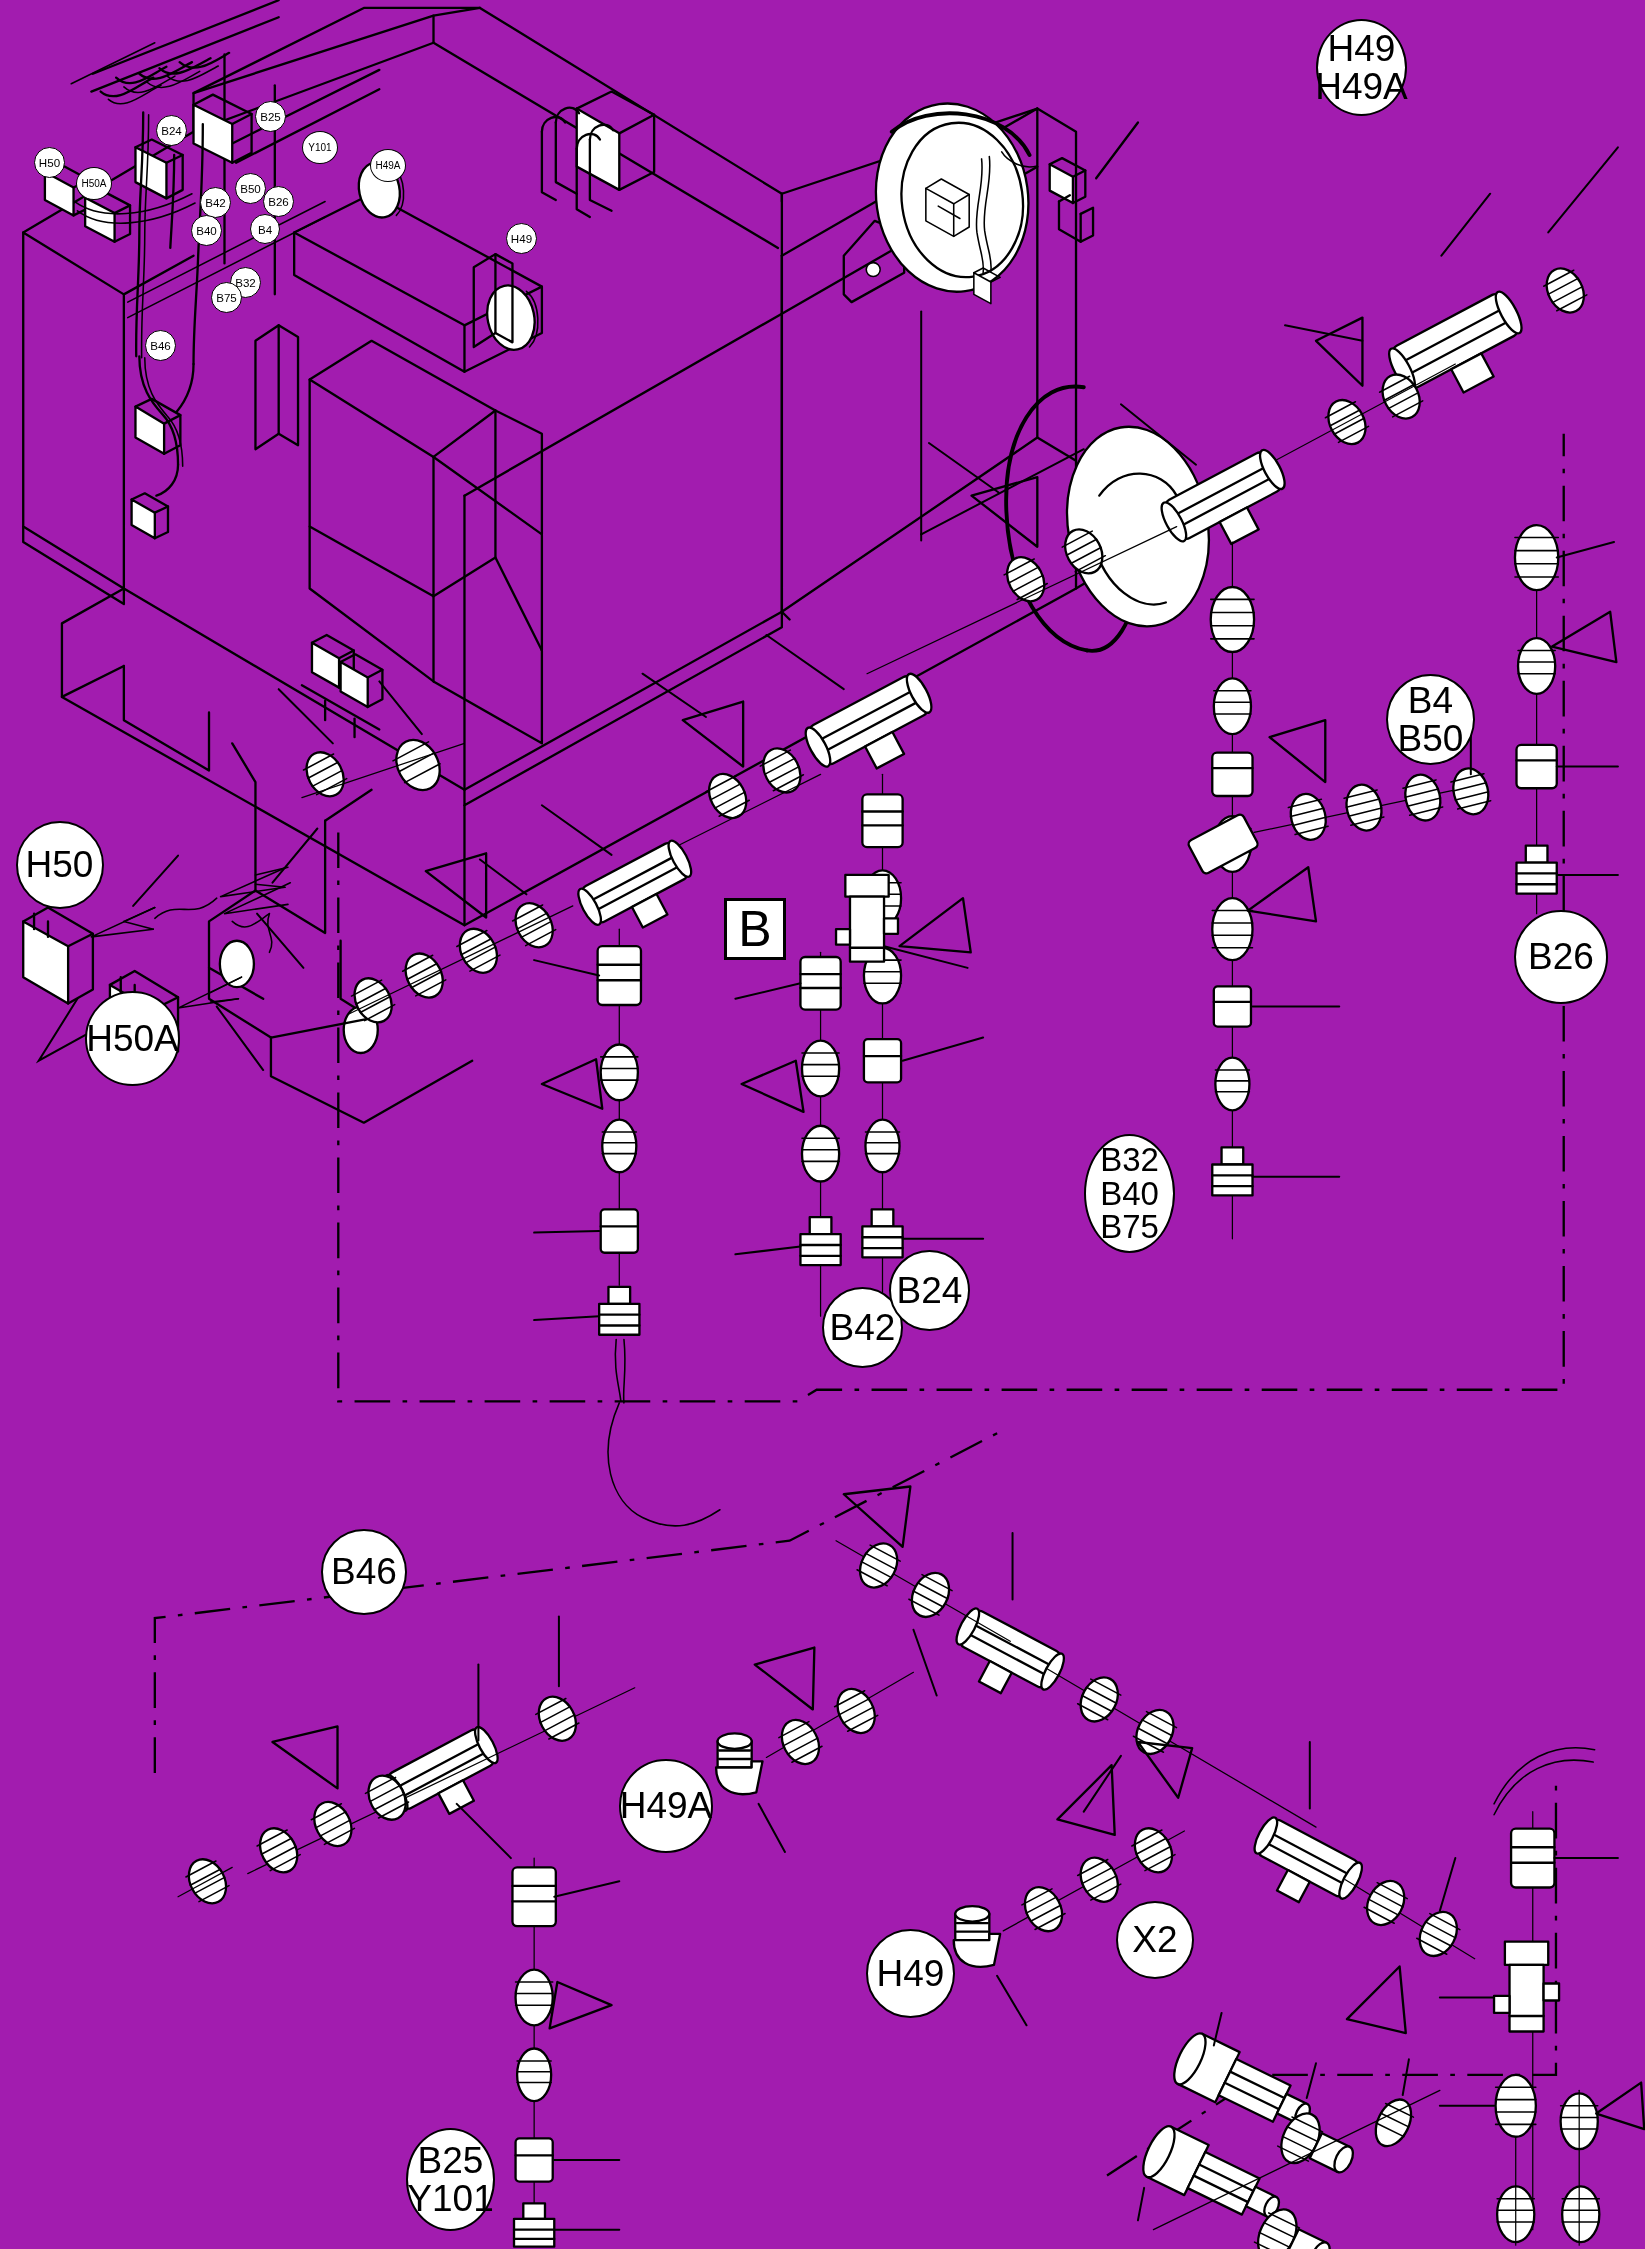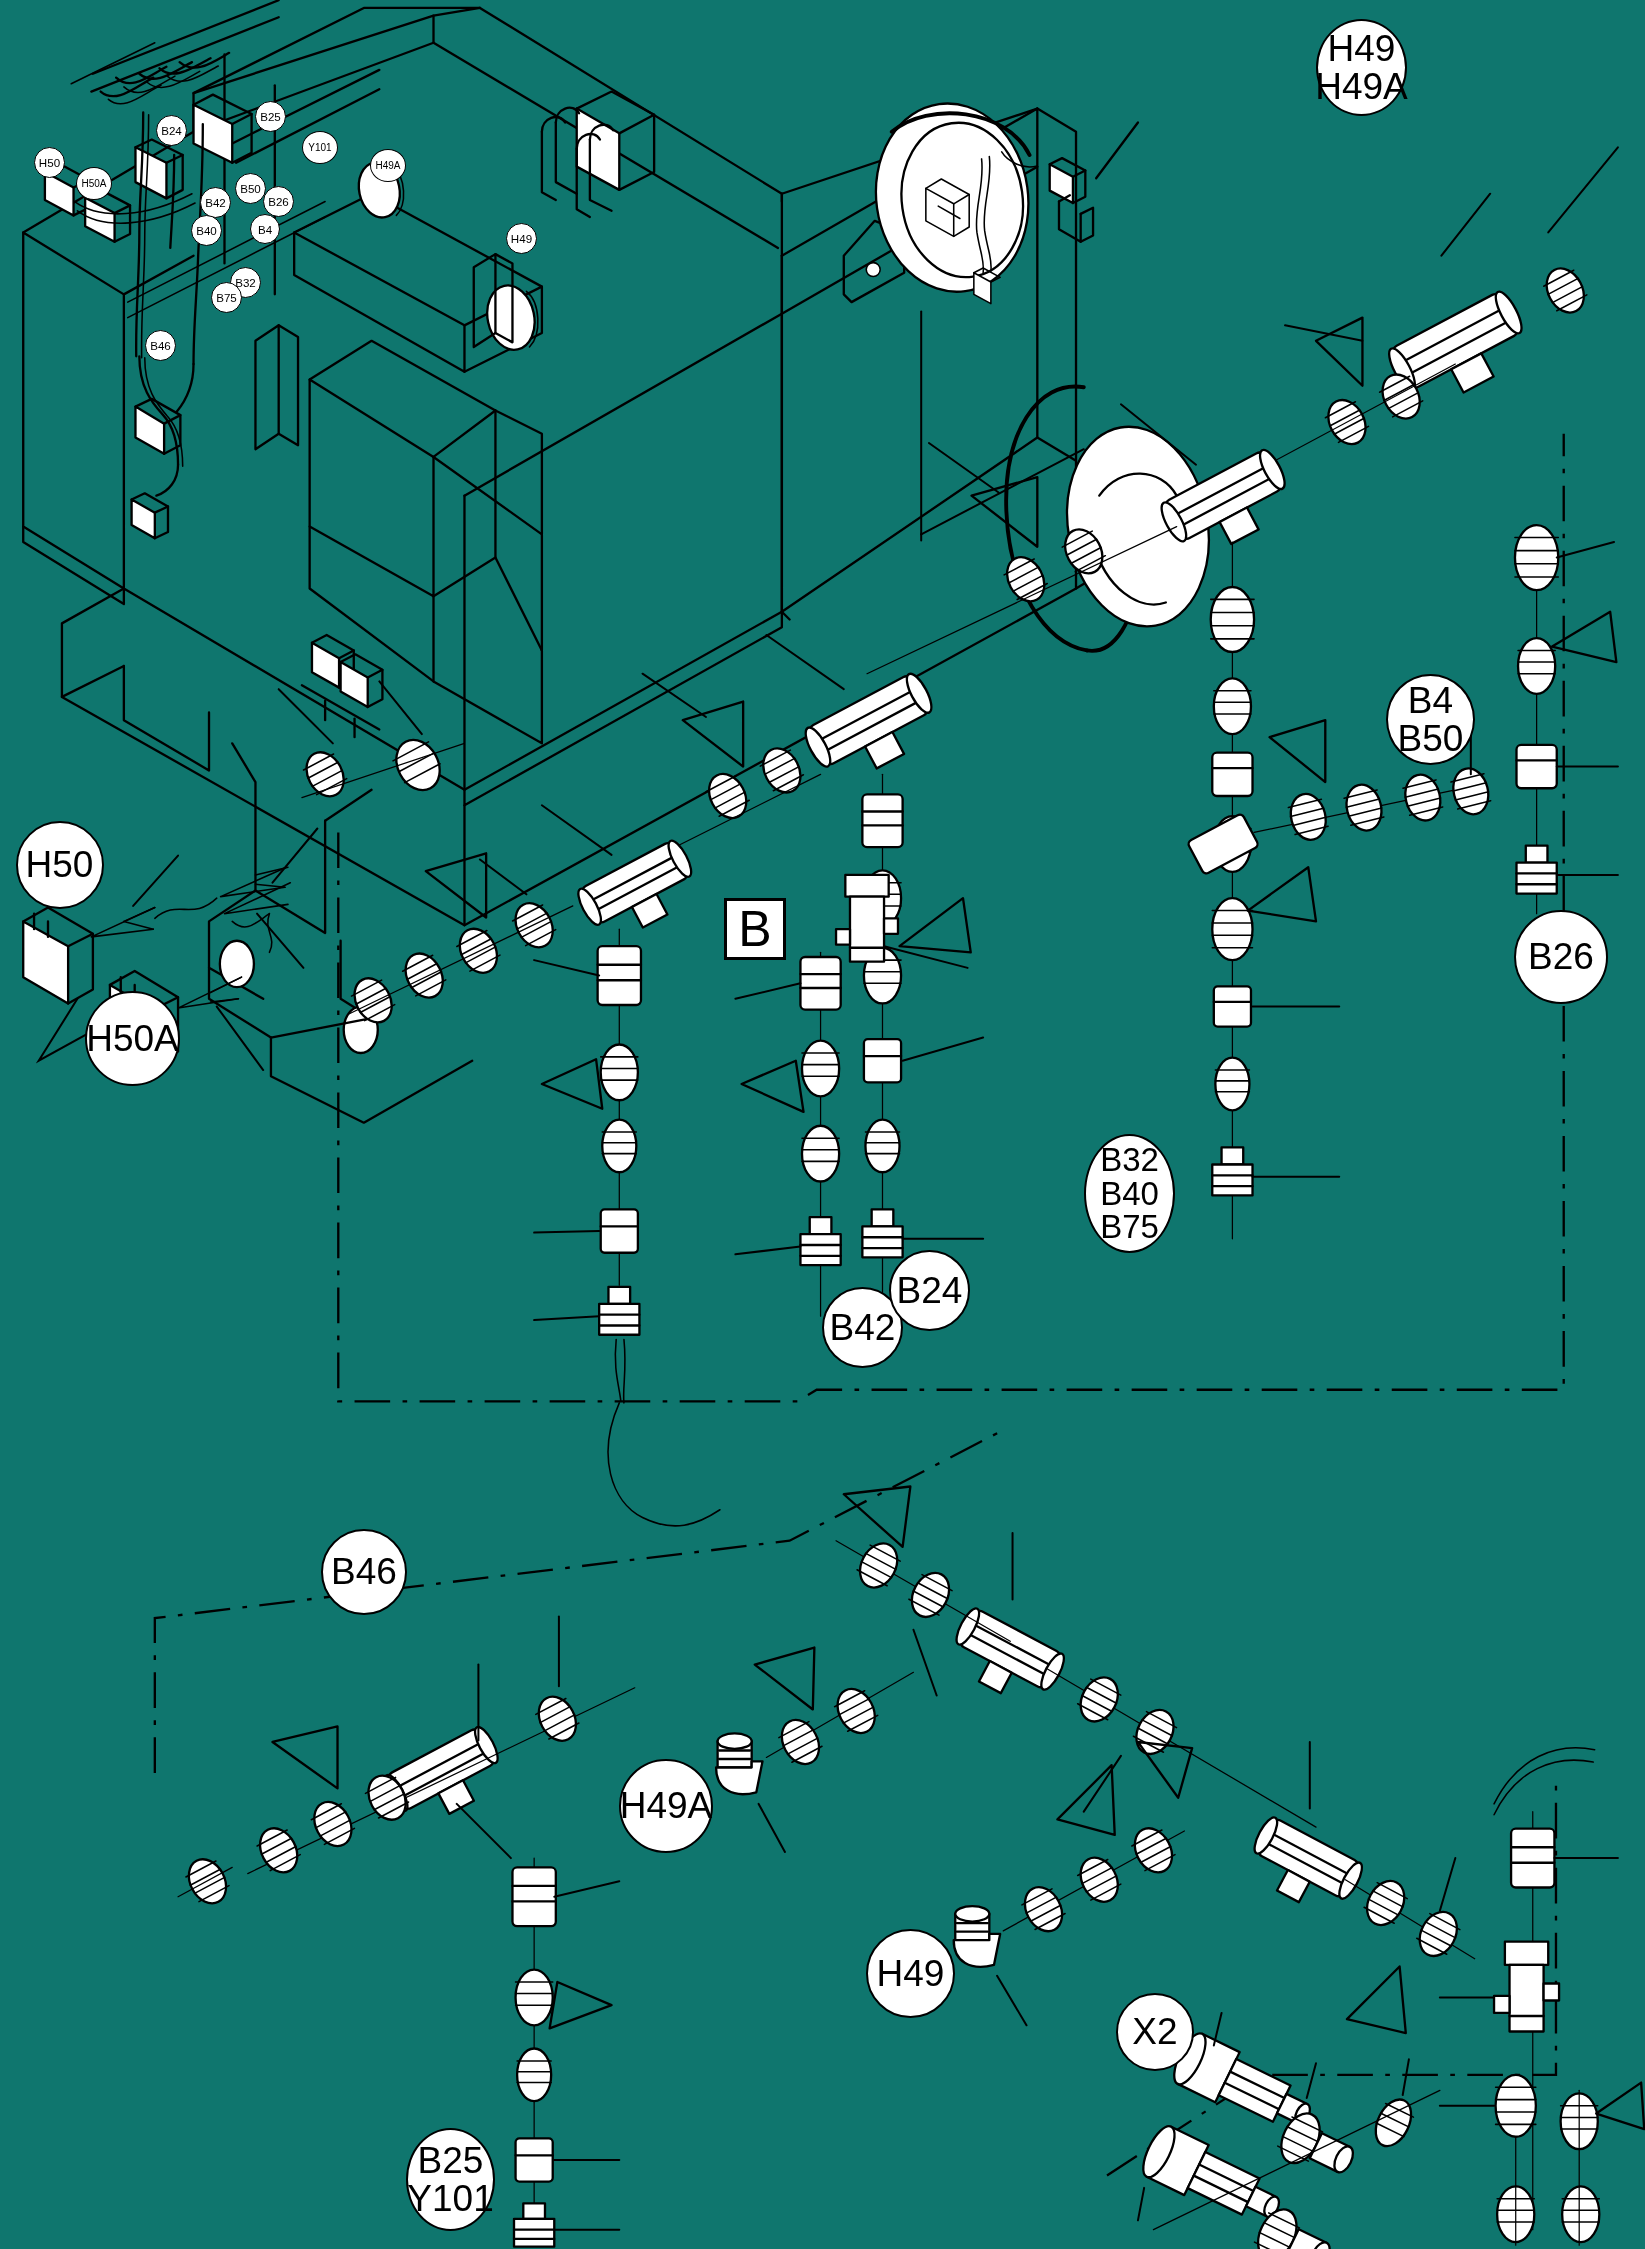--- a/index.html
+++ b/index.html
@@ -1,17 +1,17 @@
 <!DOCTYPE html>
 <html style="font-size:12.4px"><head>
 <meta charset="utf-8">
 <style>
   html,body{margin:0;padding:0;background:#ffffff;}
   body{font-family:"Liberation Sans", sans-serif;}
-  #sheet{position:relative;width:1645px;height:2250px;background:#0f766e;overflow:hidden;}
+  #sheet{position:relative;width:1645px;height:2250px;background:#a21caf;overflow:hidden;}
   svg.layer{position:absolute;left:0;top:0;width:1645px;height:2250px;overflow:visible;}
   .ln{fill:none;stroke:#000;stroke-width:3;stroke-linecap:round;stroke-linejoin:round;}
   .ln-th{fill:none;stroke:#000;stroke-width:2;stroke-linecap:round;stroke-linejoin:round;}
   .ln-hair{fill:none;stroke:#000;stroke-width:1.6;stroke-linecap:round;}
   .ln-bold{fill:none;stroke:#000;stroke-width:5;stroke-linecap:round;stroke-linejoin:round;}
   .fillw{fill:#ffffff;stroke:#000;stroke-width:3;stroke-linejoin:round;}
   .fillw-th{fill:#ffffff;stroke:#000;stroke-width:2;stroke-linejoin:round;}
   .dashchain{fill:none;stroke:#000;stroke-width:3;stroke-dasharray:46 16 6 16;stroke-linecap:butt;}
   .leader{fill:none;stroke:#000;stroke-width:2.6;stroke-linecap:round;}
   .cal-box{font-size:50px;font-weight:normal;}
@@ -780,21 +780,21 @@
       </div>
       <div class="cbubble" style="left: 321px; top: 1529px; width: 82px; height: 82px; font-size: 37px;">
         <span>B46</span>
       </div>
       <div class="cbubble" style="left: 619px; top: 1759px; width: 90px; height: 90px; font-size: 37px;">
         <span>H49A</span>
       </div>
       <div class="cbubble" style="left: 866px; top: 1929px; width: 85px; height: 85px; font-size: 37px;">
         <span>H49</span>
       </div>
-      <div class="cbubble" style="left: 1116px; top: 1993px; width: 74px; height: 74px; font-size: 37px;">
+      <div class="cbubble" style="left: 1116px; top: 1901px; width: 74px; height: 74px; font-size: 37px;">
         <span>X2</span>
       </div>
       <div class="cbubble" style="left: 406px; top: 2128px; width: 85px; height: 99px; font-size: 37px;">
         <span>B25</span>
         <span>Y101</span>
       </div>
     </div>
 
 <div class="cbox" id="section-box" style="left: 724px; top: 898px; width: 56px; height: 56px;">
   <span class="cal-box">B</span>

